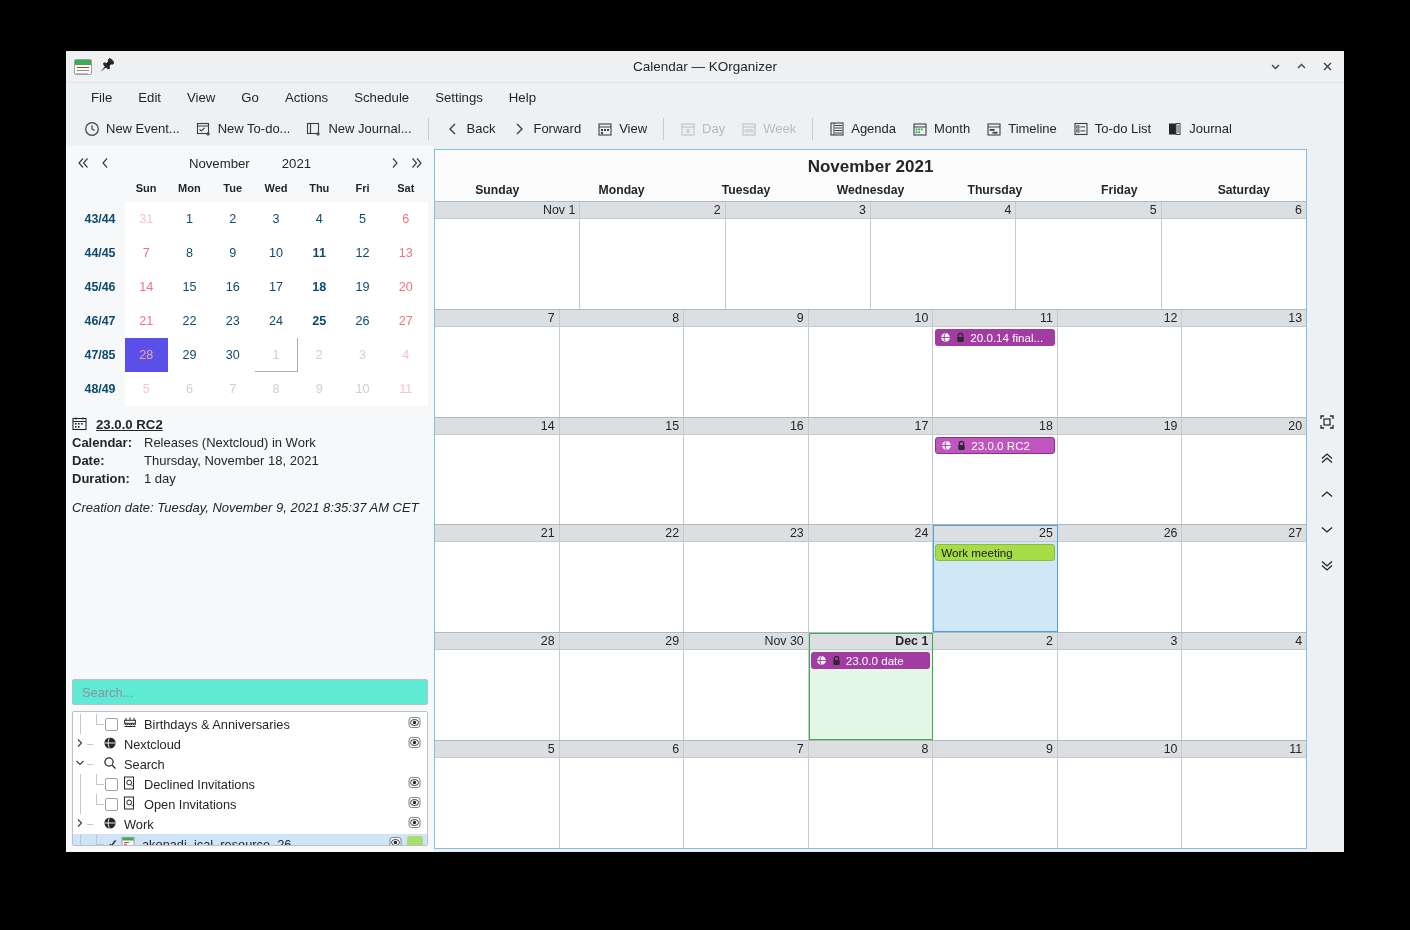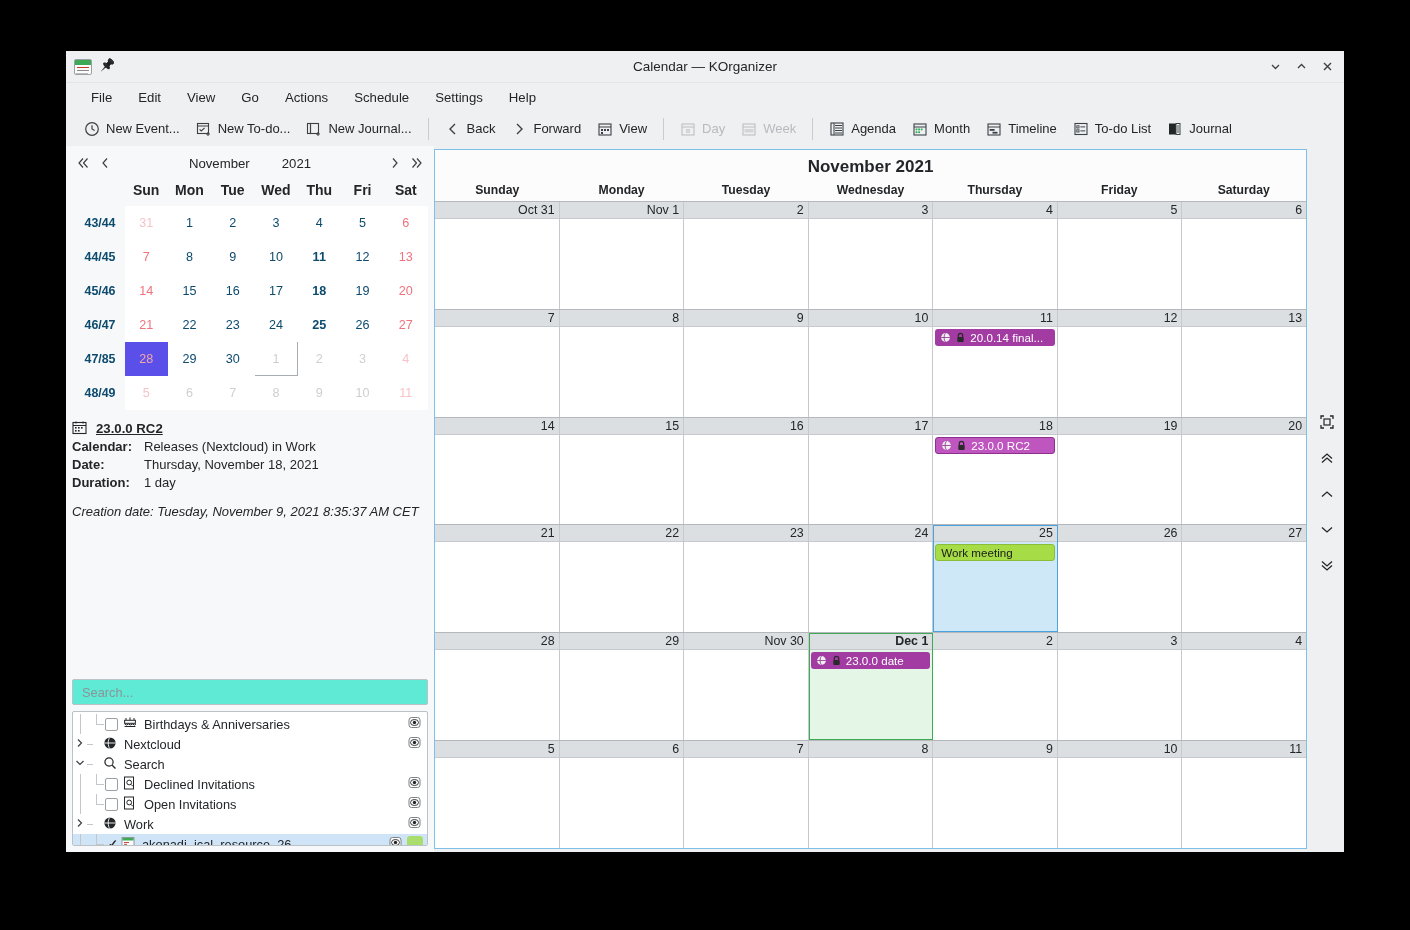--- a/index.html
+++ b/index.html
@@ -108,21 +108,21 @@
   #mc-monthyear {
     flex: 1 1 auto; display: flex; align-items: center;
     justify-content: center; gap: 32px;
     font-size: 13.2px; color: #232629;
   }
   table.mc-table {
     width: 100%; border-collapse: collapse; table-layout: fixed;
     font-size: 12.6px;
   }
   table.mc-table th {
-    font-size: 14px; font-weight: bold; color: #232629;
+    font-size: 11px; font-weight: bold; color: #232629;
     padding: 6px 0 7px 0; text-align: center;
   }
   table.mc-table th.wk { width: 52px; }
   table.mc-table td {
     text-align: center; height: 34px; color: #0c4a6e;
     border: 1px solid transparent;
   }
   td.wknum { font-weight: bold; font-size: 12.4px; color: #232629; text-align: left; padding-left: 4px;}
   td.day { background: #ffffff; }
   td.day.weekend { color: #f0727c; }
@@ -778,24 +778,20 @@
           <div class="dayname">Monday</div>
           <div class="dayname">Tuesday</div>
           <div class="dayname">Wednesday</div>
           <div class="dayname">Thursday</div>
           <div class="dayname">Friday</div>
           <div class="dayname">Saturday</div>
         </div>
         <div id="mv-grid">
             <div class="mv-week">
               <div class="mv-cell">
-                <div class="mv-daynum">Oct 31</div>
-                <div class="mv-events"></div>
-              </div>
-              <div class="mv-cell">
                 <div class="mv-daynum">Nov 1</div>
                 <div class="mv-events"></div>
               </div>
               <div class="mv-cell">
                 <div class="mv-daynum">2</div>
                 <div class="mv-events"></div>
               </div>
               <div class="mv-cell">
                 <div class="mv-daynum">3</div>
                 <div class="mv-events"></div>

